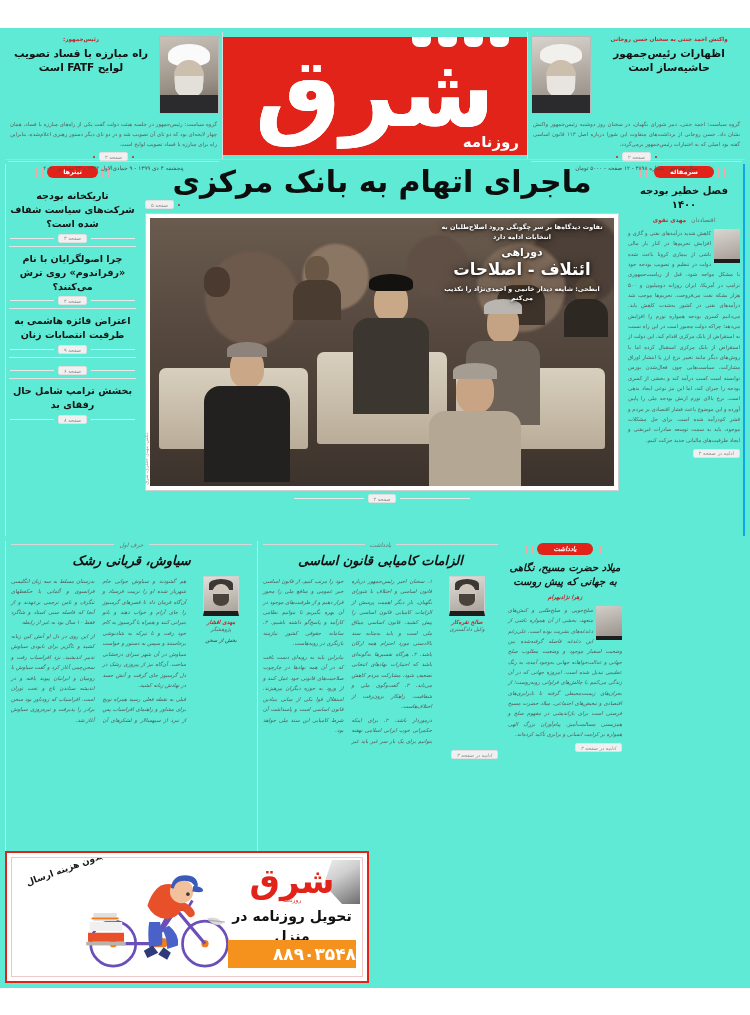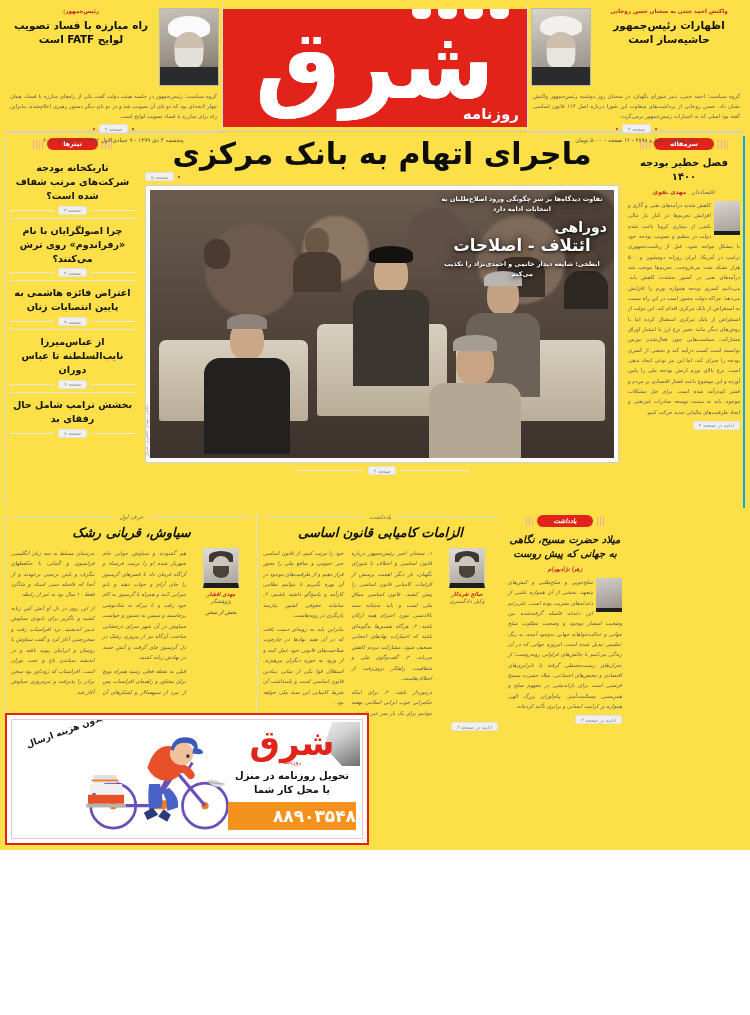--- a/index.html
+++ b/index.html
@@ -5,24 +5,25 @@
 <style>
   * { box-sizing: border-box; margin: 0; padding: 0; }
   html, body {
     width: 750px; height: 1015px;
     background: #ffffff;
     font-family: "DejaVu Sans", "Liberation Sans", sans-serif;
     direction: rtl;
   }
   .page {
     position: relative;
-    width: 750px; height: 850px;
-    background: #fde047;
+    width: 750px; height: 960px;
+    background: #5eead4;
     padding: 4px 5px 5px 5px;
     overflow: hidden;
+    margin-top: 28px;
   }
 
   
   .masthead {
     display: flex;
     flex-direction: row-reverse;
     align-items: stretch;
     height: 128px;
     border-bottom: 1.5px solid #c9c9c9;
     position: relative;
@@ -228,21 +229,21 @@
   }
   .person .torso {
     position: absolute; left: 50%; transform: translateX(-50%);
     border-radius: 16px 16px 0 0;
   }
   .overlay-block {
     position: absolute; top: 5px; right: 7px; width: 170px; text-align: center;
     text-shadow: 0 1px 3px rgba(0,0,0,.85), 0 0 8px rgba(0,0,0,.7);
   }
   .ov-kicker { font-size: 6.4px; font-weight: bold; color: #fff; line-height: 1.5; }
-  .ov-head1 { font-size: 14px; font-weight: bold; color: #fff; line-height: 1.3; margin-top: 3px; text-align: right; }
+  .ov-head1 { font-size: 11px; font-weight: bold; color: #fff; line-height: 1.3; margin-top: 3px; }
   .ov-head2 { font-size: 16.5px; font-weight: bold; color: #fff; line-height: 1.25; }
   .ov-sub { font-size: 6.4px; font-weight: bold; color: #fff; line-height: 1.5; margin-top: 4px; }
   .photo-credit {
     position: absolute; left: -2px; bottom: 6px;
     font-size: 4.6px; color: #9b9b9b;
     writing-mode: vertical-rl; transform: rotate(180deg);
   }
   .photo-ref {
     display: flex; justify-content: center; align-items: center;
     gap: 4px; margin-top: 3px;
@@ -298,21 +299,21 @@
     border: 1px solid #f0c7c4; overflow: hidden; background: #fff;
   }
   .ad-brand {
     position: absolute; top: 6px; right: 10px; width: 120px; text-align: center;
   }
   .ad-logo {
     font-size: 34px; font-weight: bold; color: #e2231a; line-height: 1;
     letter-spacing: -2px;
   }
   .ad-logo-sub { font-size: 6px; color: #e2231a; margin-top: -2px; }
-  .ad-line1 { font-size: 10px; font-weight: bold; color: #111; margin-top: 4px; line-height: 1.4; }
+  .ad-line1 { font-size: 14px; font-weight: bold; color: #111; margin-top: 4px; line-height: 1.4; }
   .ad-phone {
     position: absolute; right: 6px; bottom: 8px; width: 128px;
     background: #f5921e; color: #fff; font-size: 17px; font-weight: bold;
     padding: 4px 0; letter-spacing: 1px;
   }
   .ad-free {
     position: absolute; top: 6px; left: 12px;
     font-size: 9px; font-weight: bold; color: #1a1a1a;
     transform: rotate(-20deg); white-space: nowrap;
   }
@@ -399,45 +400,44 @@
         <span class="rail-badge">تیترها</span>
         <span class="tick-group">
             <i></i>
             <i></i>
             <i></i>
             <i></i>
           </span>
       </div>
 
       <div class="rail-item">
-        <div class="rail-title">تاریکخانه بودجه شرکت‌های مرتب شفاف شده است؟</div>
+        <div class="rail-title">تاریکخانه بودجه شرکت‌های سیاست شفاف شده است؟</div>
         <div class="rail-ref">
           <span class="rail-line"></span>
           <span class="pageref-pill">صفحه ۳</span>
           <span class="rail-line"></span>
         </div>
       </div>
       <div class="rail-item">
         <div class="rail-title">چرا اصولگرایان با نام «رفراندوم» روی ترش می‌کنند؟</div>
         <div class="rail-ref">
           <span class="rail-line"></span>
           <span class="pageref-pill">صفحه ۴</span>
           <span class="rail-line"></span>
         </div>
       </div>
       <div class="rail-item">
-        <div class="rail-title">اعتراض فائزه هاشمی به پایین انتصابات زنان</div>
+        <div class="rail-title">اعتراض فائزه هاشمی به ظرفیت انتصابات زنان</div>
         <div class="rail-ref">
           <span class="rail-line"></span>
           <span class="pageref-pill">صفحه ۹</span>
           <span class="rail-line"></span>
         </div>
       </div>
       <div class="rail-item">
-        <div class="rail-title">از عباس‌میرزا نایب‌السلطنه تا عباس دوران</div>
         <div class="rail-ref">
           <span class="rail-line"></span>
           <span class="pageref-pill">صفحه ۶</span>
           <span class="rail-line"></span>
         </div>
       </div>
       <div class="rail-item">
         <div class="rail-title">بخشش ترامپ شامل حال رفقای بد</div>
         <div class="rail-ref">
           <span class="rail-line"></span>

